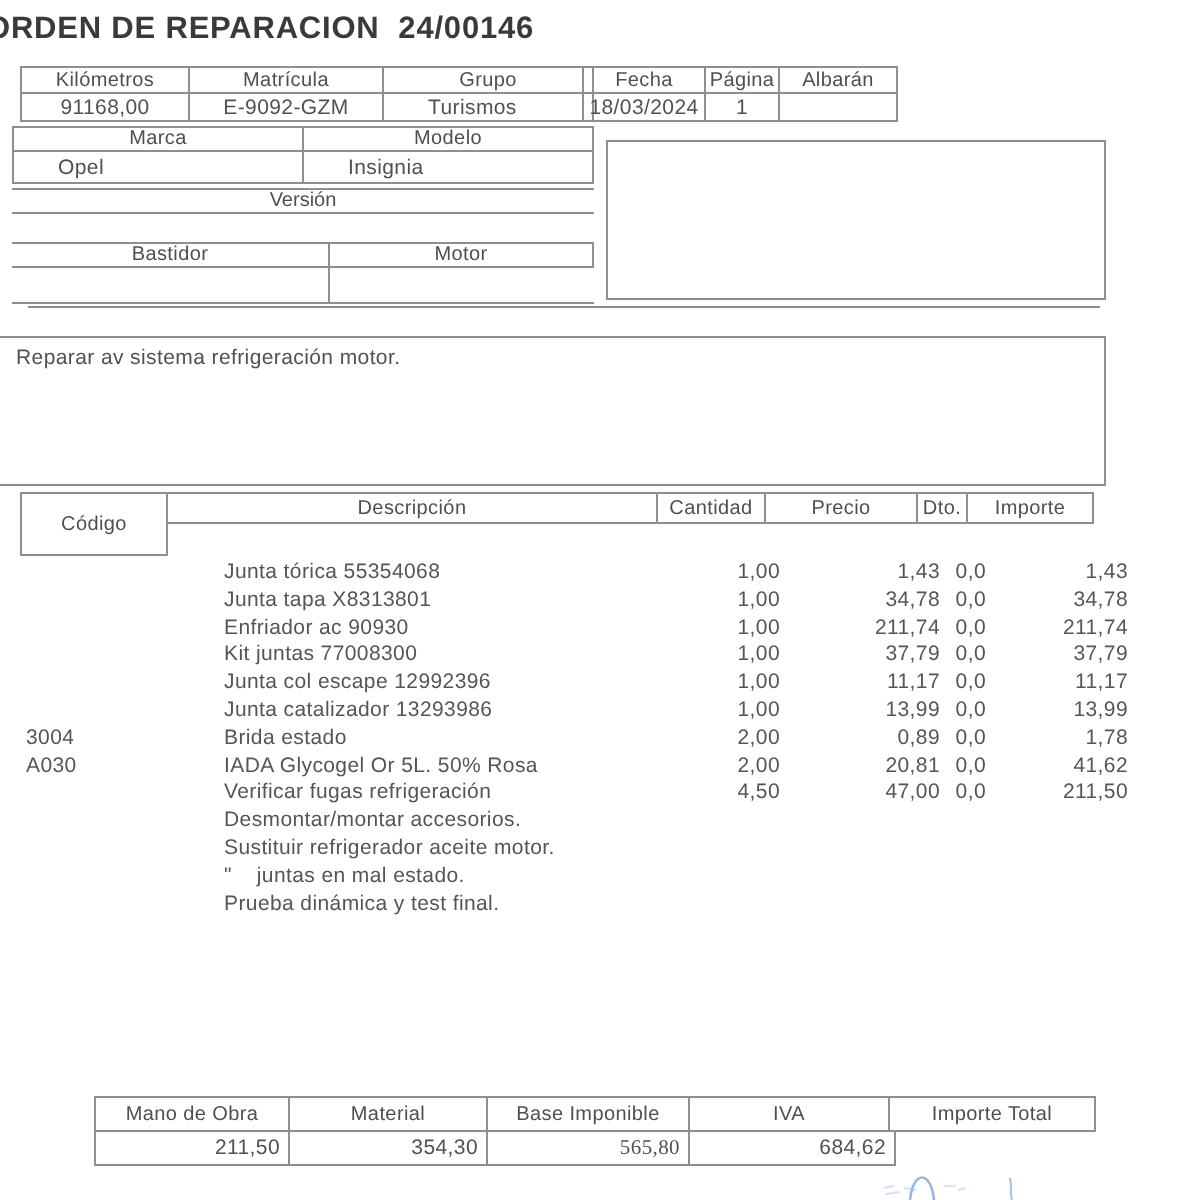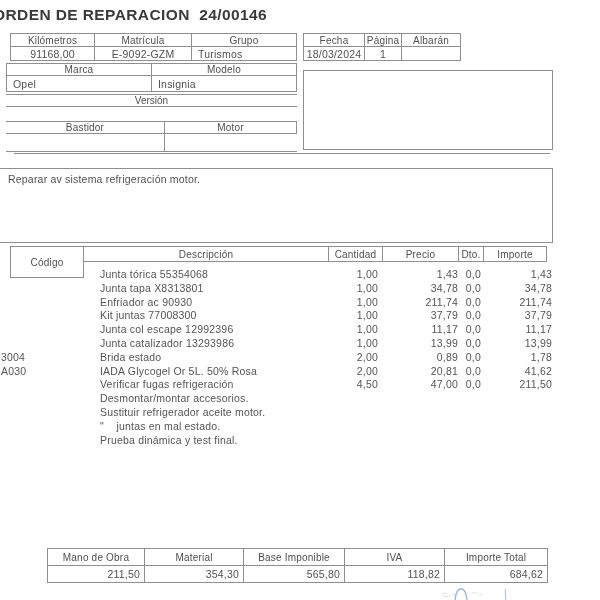--- a/index.html
+++ b/index.html
@@ -15,29 +15,29 @@
   
   .boxrow{display:flex;}
   .bcell{
     border:1px solid #8f8f8f;box-sizing:border-box;font-size:10px;
     display:flex;align-items:center;justify-content:center;
     color:#4f4f4f;letter-spacing:.2px;white-space:pre;overflow:hidden;
   }
   .bcell + .bcell{margin-left:-1px;}
   .rowb + .rowb{margin-top:-1px;}
   .val{font-size:10.5px;color:#515151;}
-  .left-al{justify-content:flex-start;padding-left:6px;}
+  .left-al{justify-content:flex-start;padding-left:22px;}
   .right-al{justify-content:flex-end;padding-right:4px;}
   .hline{position:absolute;border-top:1px solid #8f8f8f;height:0;}
   .vline{position:absolute;border-left:1px solid #8f8f8f;width:0;}
   .openbox{position:absolute;border:1px solid #8f8f8f;box-sizing:border-box;background:#fff;}
   .sec-label{font-size:10.5px;font-weight:bold;color:#565656;letter-spacing:.3px;}
   .freetext{font-size:10.5px;color:#515151;letter-spacing:.2px;}
   
-  .items-rows{position:absolute;left:0;top:268px;width:560px;}
+  .items-rows{position:absolute;left:0;top:280px;width:560px;padding-left:12px;}
   .item-row{position:relative;height:13.8px;}
   .item-row .cell{
     position:absolute;top:0;font-size:10.5px;color:#555;letter-spacing:.2px;
     white-space:pre;line-height:13.8px;
   }
   .cell.codigo{left:1px;width:72px;text-align:left;}
   .cell.descripcion{left:100px;width:238px;text-align:left;}
   .cell.cantidad{left:300px;width:78px;text-align:right;}
   .cell.precio{left:382px;width:76px;text-align:right;}
   .cell.dto{left:458px;width:23px;text-align:right;}
@@ -56,21 +56,21 @@
       <div class="bcell" style="width:98px;height:14px;">Matrícula</div>
       <div class="bcell" style="width:106px;height:14px;">Grupo</div>
     </div>
     <div class="boxrow rowb">
       <div class="bcell val" style="width:85px;height:15px;">91168,00</div>
       <div class="bcell val" style="width:98px;height:15px;">E-9092-GZM</div>
       <div class="bcell val left-al" style="width:106px;height:15px;">Turismos</div>
     </div>
   </div>
 
-  <div class="abs" style="left:303px;top:33px;">
+  <div class="abs" style="left:291px;top:33px;">
     <div class="boxrow rowb">
       <div class="bcell" style="width:62px;height:14px;">Fecha</div>
       <div class="bcell" style="width:38px;height:14px;">Página</div>
       <div class="bcell" style="width:60px;height:14px;">Albarán</div>
     </div>
     <div class="boxrow rowb">
       <div class="bcell val" style="width:62px;height:15px;">18/03/2024</div>
       <div class="bcell val" style="width:38px;height:15px;">1</div>
       <div class="bcell val" style="width:60px;height:15px;"></div>
     </div>
@@ -234,22 +234,21 @@
     <div class="boxrow rowb">
       <div class="bcell" style="width:98px;height:18px;">Mano de Obra</div>
       <div class="bcell" style="width:100px;height:18px;">Material</div>
       <div class="bcell" style="width:102px;height:18px;">Base Imponible</div>
       <div class="bcell" style="width:101px;height:18px;">IVA</div>
       <div class="bcell" style="width:104px;height:18px;">Importe Total</div>
     </div>
     <div class="boxrow rowb">
       <div class="bcell val right-al" style="width:98px;height:18px;">211,50</div>
       <div class="bcell val right-al" style="width:100px;height:18px;">354,30</div>
-      <div class="bcell val right-al" style="width:102px;height:18px;">565,80</div>
-      <div class="bcell val right-al" style="width:101px;height:18px;">118,82</div>
+      <div class="bcell val right-al" style="width:102px;height:18px;font-family:Liberation Serif, serif;">565,80</div>
       <div class="bcell val right-al" style="width:104px;height:18px;">684,62</div>
     </div>
   </div>
 
   <svg class="abs" style="left:435px;top:581px;" width="110" height="19" viewBox="0 0 110 19">
     <path d="M 20 19 C 21.5 4, 30.5 4, 32 19" fill="none" stroke="#85abdd" stroke-width="1.3" opacity="0.85"></path>
     <path d="M 7 13 l 5 -1 m -4 4 l 7 -1 m 2 -2 l 6 1" fill="none" stroke="#9dbde4" stroke-width="1" opacity="0.45"></path>
     <path d="M 37 12 l 6 0 m 1 2 l 4 -1" fill="none" stroke="#9dbde4" stroke-width="1" opacity="0.4"></path>
     <path d="M 70 8 c 1 4, 0 8, 1 11" fill="none" stroke="#85abdd" stroke-width="1.1" opacity="0.7"></path>
   </svg>

